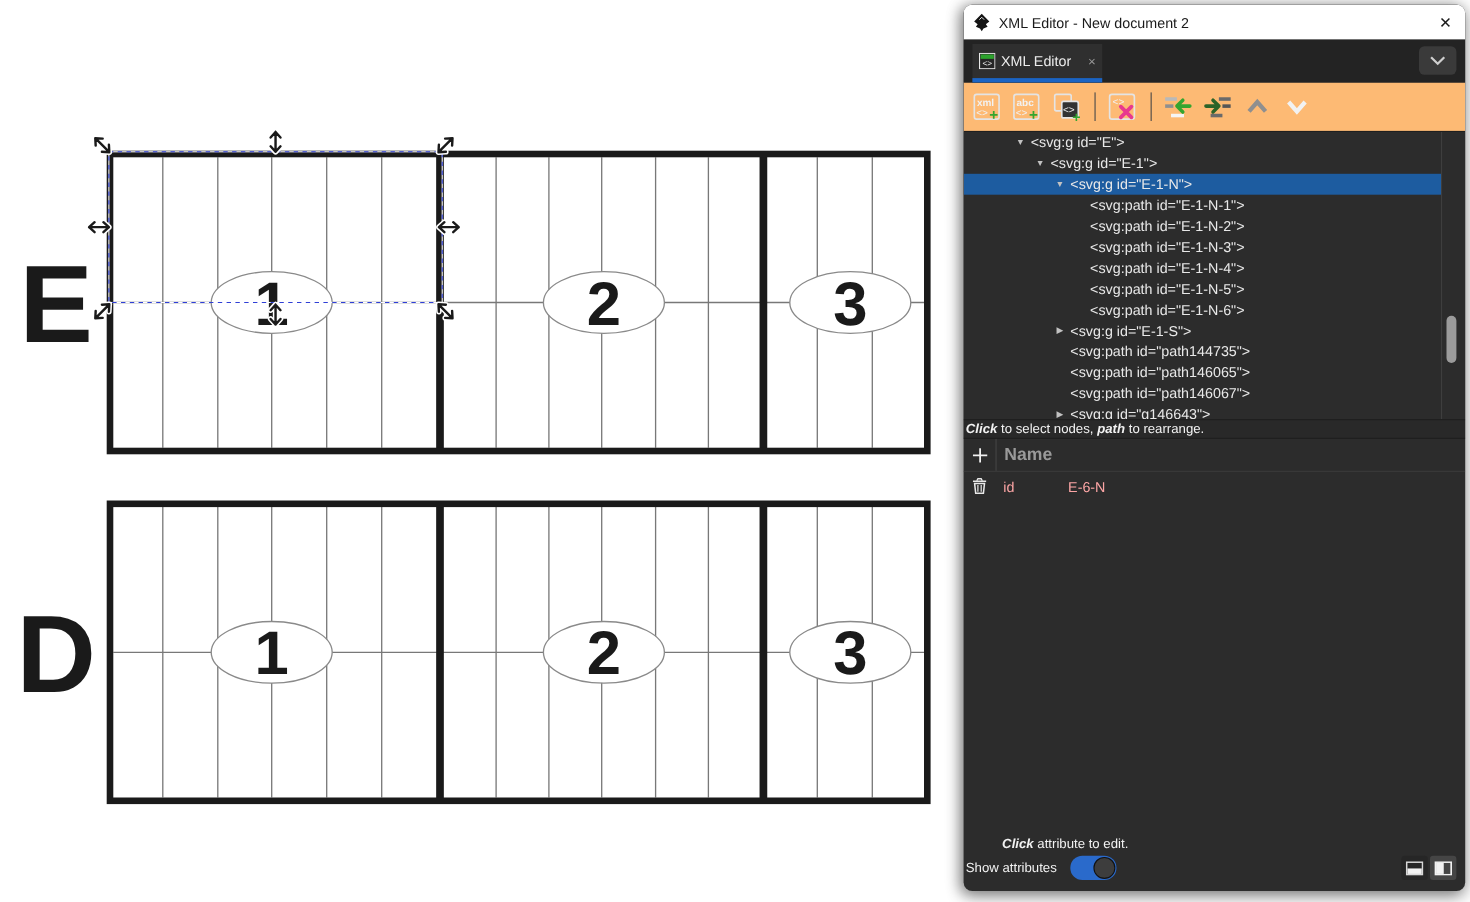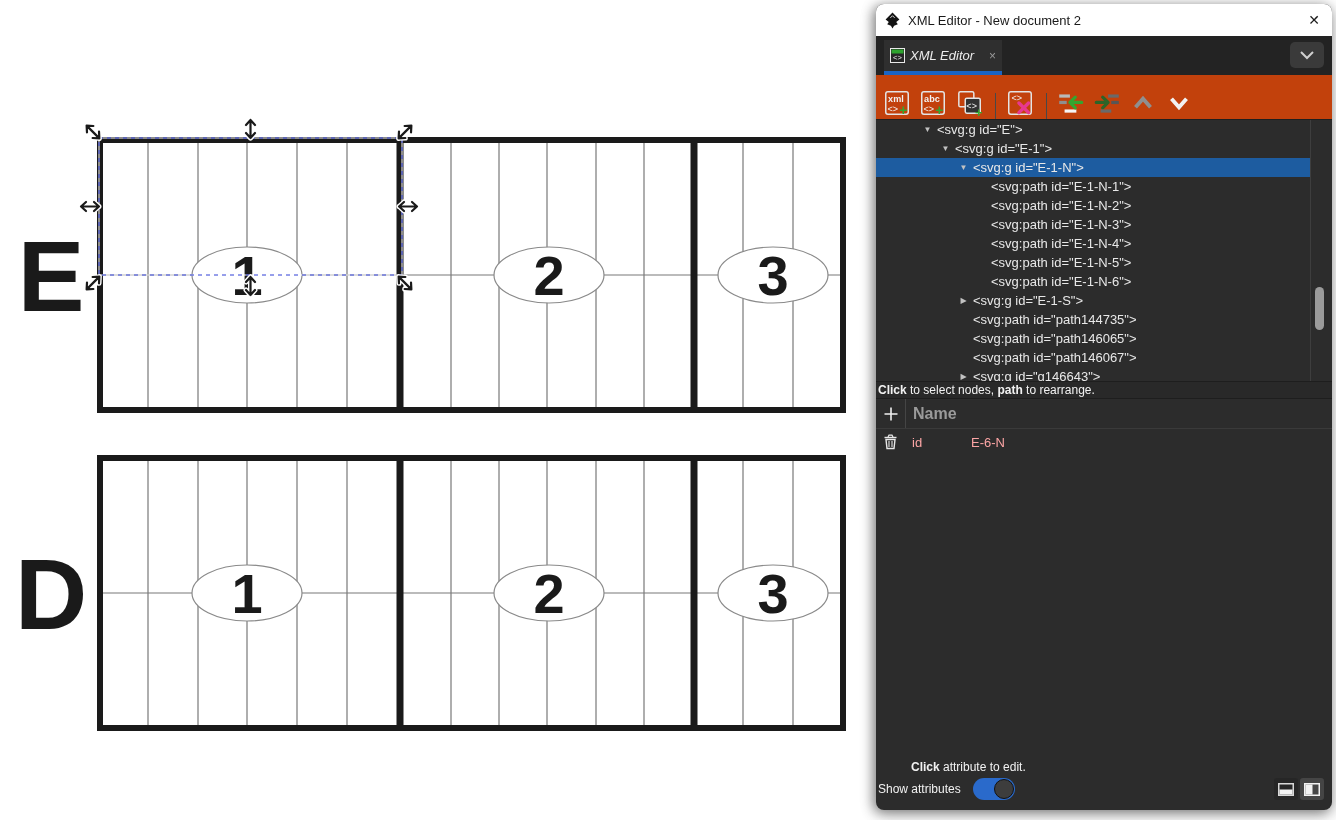--- a/index.html
+++ b/index.html
@@ -15,27 +15,27 @@
          border-radius:8px;overflow:hidden;display:flex;flex-direction:column;
          box-shadow:-3px 2px 12px rgba(0,0,0,.35),0 4px 16px rgba(0,0,0,.3);}
 
   .titlebar{height:32px;background:#ffffff;display:flex;align-items:center;padding:0 12px 0 8px;flex:none;}
   .titlebar .title{font-size:13px;color:#1a1a1a;margin-left:7px;flex:1;}
   .titlebar .close-x{font-size:14px;color:#1a1a1a;cursor:default;}
 
   .tabbar{height:39px;background:#232323;position:relative;display:flex;align-items:flex-end;flex:none;}
   .tab{margin-left:8px;width:118px;height:35px;background:#2f2f2f;display:flex;align-items:center;
        gap:5px;padding:0 6px;border-bottom:4px solid #1b64c4;}
-  .tab-label{color:#ececec;font-size:13px;flex:1;white-space:nowrap;font-style:italic;}
+  .tab-label{color:#ececec;font-size:13px;flex:1;white-space:nowrap;}
   .tab-close{color:#9a9a9a;font-size:12px;}
   .tab-list-btn{position:absolute;right:8px;top:6px;width:34px;height:26px;background:#3a3a3a;
        border-radius:5px;display:flex;align-items:center;justify-content:center;}
 
-  .toolbar{height:45px;background:#c2410c;border-bottom:1px solid #1f1f1f;display:flex;
-       align-items:flex-end;padding-left:4px;flex:none;}
+  .toolbar{height:45px;background:#fdba74;border-bottom:1px solid #1f1f1f;display:flex;
+       align-items:center;padding-left:4px;flex:none;}
   .tbtn{width:33px;height:33px;display:flex;align-items:center;justify-content:center;
        border-radius:4px;margin-right:3px;flex:none;}
   .tsep{width:1px;height:26px;background:#484848;margin:0 7px;flex:none;}
 
   .tree{height:261px;background:#2c2c2c;position:relative;overflow:hidden;flex:none;}
   .rows{position:absolute;left:0;top:0;right:22px;}
   .trow{height:19px;display:flex;align-items:center;font-size:13px;color:#e8e8e8;white-space:pre;}
   .trow.selected{background:#1d5ca0;}
   .expander{width:19px;flex:none;text-align:center;font-size:8px;color:#c2c2c2;line-height:19px;}
   .scroll-gutter{position:absolute;top:0;right:6px;width:16px;height:100%;border-left:1px solid #3e3e3e;}
@@ -56,21 +56,21 @@
   .footer-hint{height:20px;font-size:12px;color:#f2f2f2;padding:4px 0 0 2px;flex:none;white-space:pre;margin-left:33px;}
   .footer-row{height:34px;display:flex;align-items:center;padding:0 8px 8px 2px;flex:none;}
   .show-label{font-size:12px;color:#f2f2f2;margin-right:12px;}
   .toggle{width:42px;height:22px;border-radius:11px;background:#2a6acb;position:relative;flex:none;}
   .knob{position:absolute;right:1px;top:1px;width:20px;height:20px;border-radius:50%;
         background:#3d3d3d;border:1px solid #121212;}
   .layout-btns{margin-left:auto;display:flex;gap:2px;}
   .lbtn{width:24px;height:22px;display:flex;align-items:center;justify-content:center;
         background:#262626;border-radius:3px;}
   .lbtn.active{background:#454545;}
-  b{font-weight:bold;}
+  b{font-weight:bold;font-style:italic;}
 </style>
 </head>
 <body>
 
 <div id="canvas-wrap">
   <svg id="drawing-canvas" width="876" height="820" viewBox="0 0 876 820">
       <g>
         <line x1="148" y1="143" x2="148" y2="407" stroke="#787878" stroke-width="1.2"></line>
         <line x1="198" y1="143" x2="198" y2="407" stroke="#787878" stroke-width="1.2"></line>
         <line x1="247" y1="143" x2="247" y2="407" stroke="#787878" stroke-width="1.2"></line>

